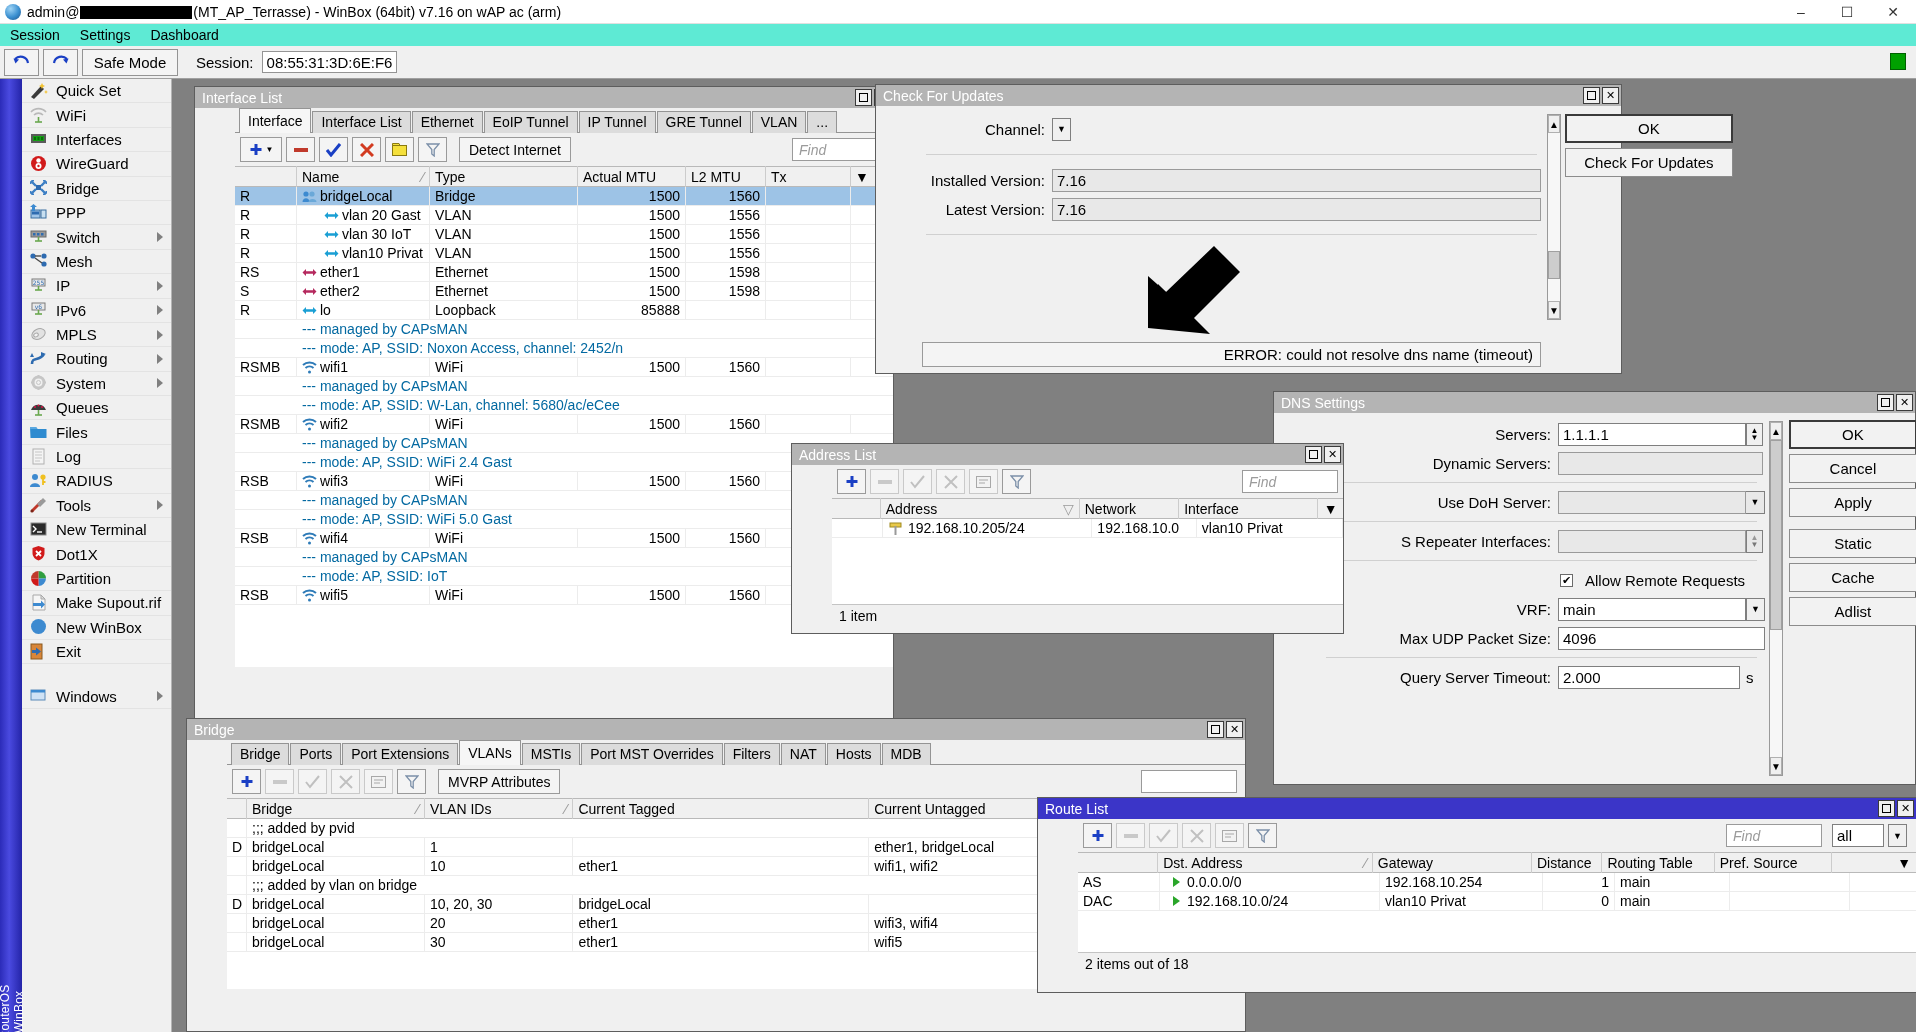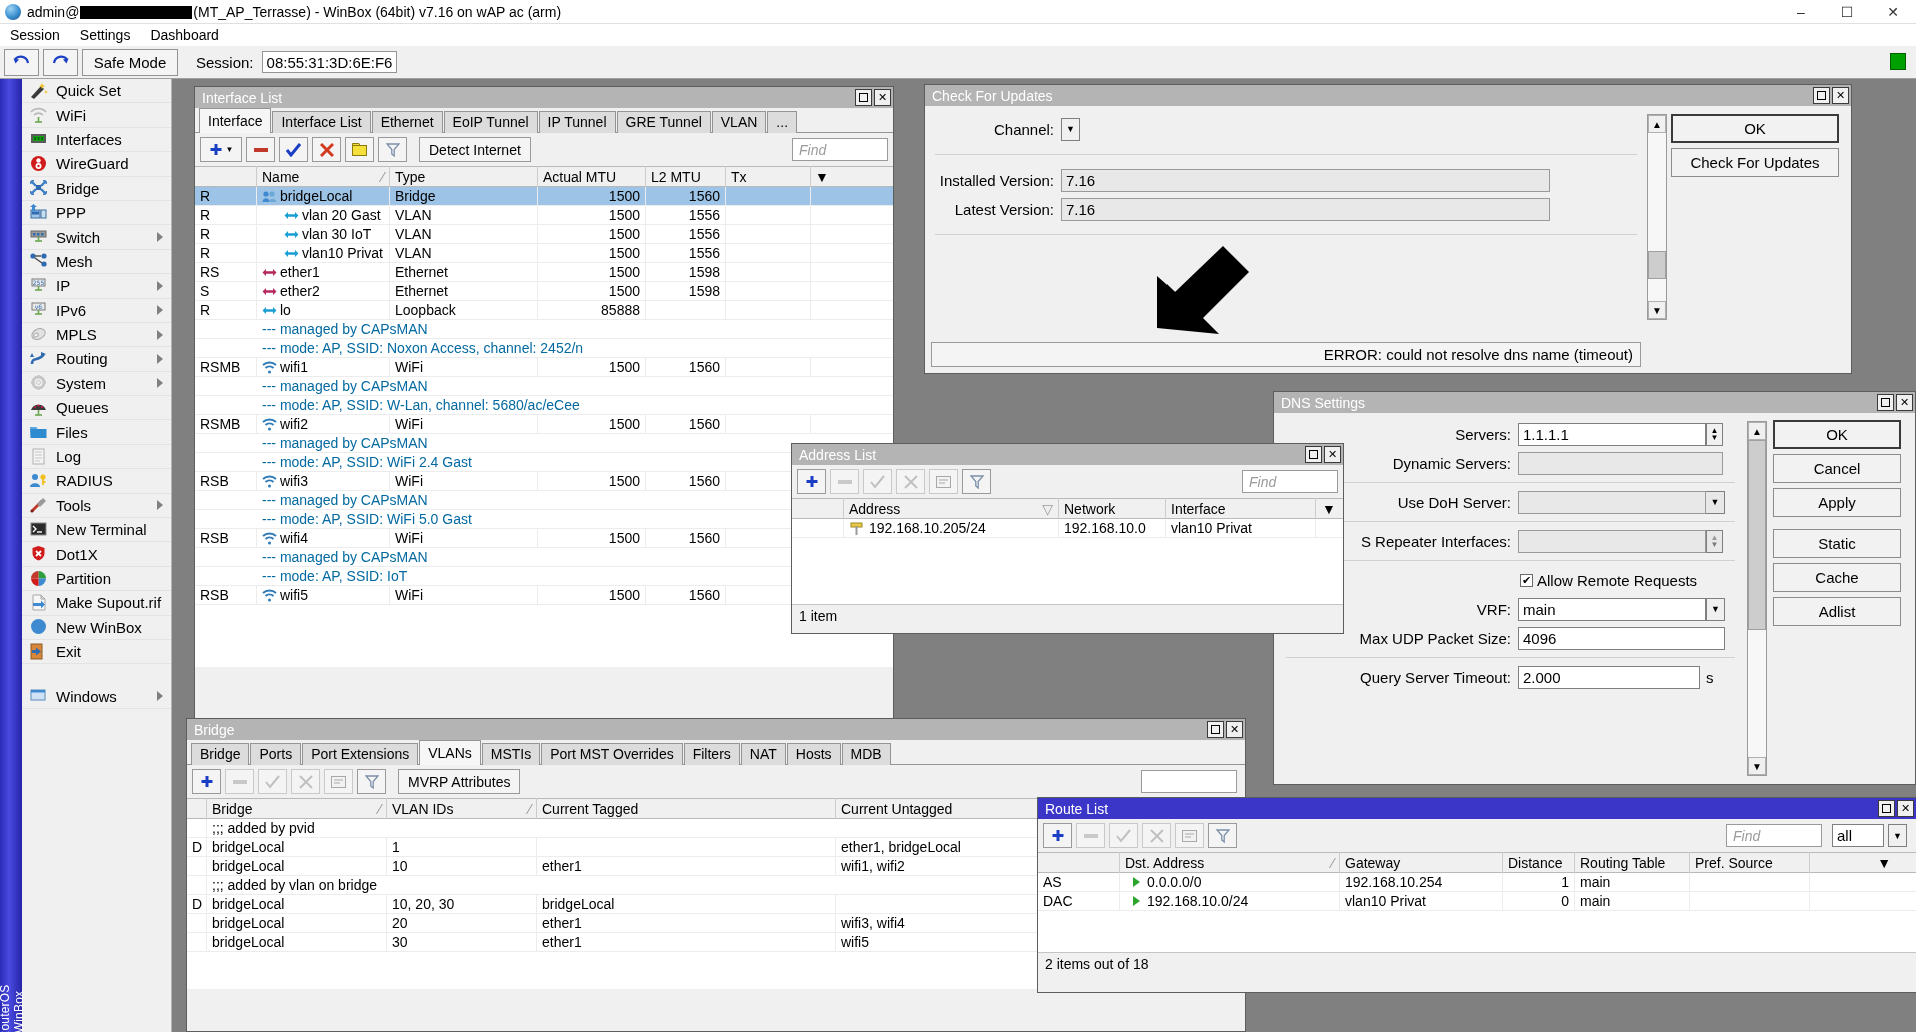--- a/index.html
+++ b/index.html
@@ -30,21 +30,21 @@
   }
   #wincontrols { margin-left: auto; display: flex; height: 24px; }
   #wincontrols div {
     width: 46px; height: 24px; display: flex; align-items: center; justify-content: center;
     font-size: 14px; color: #333;
   }
 
   
   #menubar {
     position: absolute; left: 0; top: 24px; width: 1916px; height: 22px;
-    background: #ffffff; display: flex; align-items: center;
+    background: #5eead4; display: flex; align-items: center;
     font-size: 14px; color: #000;
   }
   #menubar .mi { padding: 2px 10px; cursor: default; }
 
   
   #toolbar {
     position: absolute; left: 0; top: 46px; width: 1916px; height: 33px;
     background: #f0f0f0; border-bottom: 1px solid #a0a0a0;
     display: flex; align-items: center; padding-left: 4px; gap: 4px;
   }
@@ -99,21 +99,21 @@
     background: #b4b4b4; user-select: none;
   }
   .wtitle.active { background: #3b35c8; }
   .wbtns { margin-left: auto; display: flex; gap: 2px; padding-right: 2px; }
   .wbtn {
     width: 17px; height: 17px; background: #f0f0f0; border: 1px solid #3a3a3a;
     display: flex; align-items: center; justify-content: center;
     font-size: 11px; color: #000; line-height: 1;
   }
   .wbtn .sq { width: 9px; height: 9px; border: 1.5px solid #000; }
-  .wbody { background: #f0f0f0; position: relative; }
+  .wbody { background: #f0f0f0; position: relative; padding-left: 40px; }
 
   
   .tabs { display: flex; align-items: flex-end; height: 25px; padding-left: 4px; background: #f0f0f0; }
   .tab {
     border: 1px solid #949494; border-bottom: none; background: #dcdcdc;
     padding: 2px 8px 3px 8px; font-size: 14px; margin-right: 1px;
     height: 22px; display: flex; align-items: center; cursor: default;
   }
   .tab.sel { background: #f6f6f6; height: 25px; position: relative; z-index: 2; }
 
@@ -717,21 +717,21 @@
             </span>wifi5</div>
           <div class="td" style="width:148px;">WiFi</div>
           <div class="td num" style="width:108px;">1500</div>
           <div class="td num" style="width:80px;">1560</div>
           <div class="td" style="width:85px;"></div>
         </div>
       </div>
   </div>
 </div>
 
-<div class="win" id="cuwin" style="left:924px; top:84px; width:928px; height:290px;">
+<div class="win" id="cuwin" style="left:875px; top:84px; width:747px; height:290px;">
   <div class="wtitle">
     <span>Check For Updates</span>
     <div class="wbtns">
       <div class="wbtn">
           <span class="sq"></span>
         </div>
       <div class="wbtn">✕</div>
     </div>
   </div>
   <div class="wbody" style="height:267px; display:flex;">
@@ -807,21 +807,21 @@
         <div class="flabel" style="width:240px;">S Repeater Interfaces:</div>
         <div class="finput ro" style="width:188px;"></div>
         <div class="spin" style="background:#e8e8e8;">
             <span style="font-size:8px;line-height:7px;color:#999;">▲</span>
             <span style="font-size:8px;line-height:7px;color:#777;">▼</span>
           </div>
       </div>
       <div class="sep-h" style="margin:6px 8px;"></div>
       <div class="frow" style="padding-left:242px;">
         <div class="chk">✔</div>
-        <div style="margin-left:4px;font-size:15px;">Allow Remote Requests</div>
+        <div style="margin-left:12px;font-size:15px;">Allow Remote Requests</div>
       </div>
       <div class="frow">
         <div class="flabel" style="width:240px;">VRF:</div>
         <div class="finput" style="width:188px;">main</div>
         <div class="ddbtn">▼</div>
       </div>
       <div class="frow">
         <div class="flabel" style="width:240px;">Max UDP Packet Size:</div>
         <div class="finput" style="width:207px;">4096</div>
       </div>

